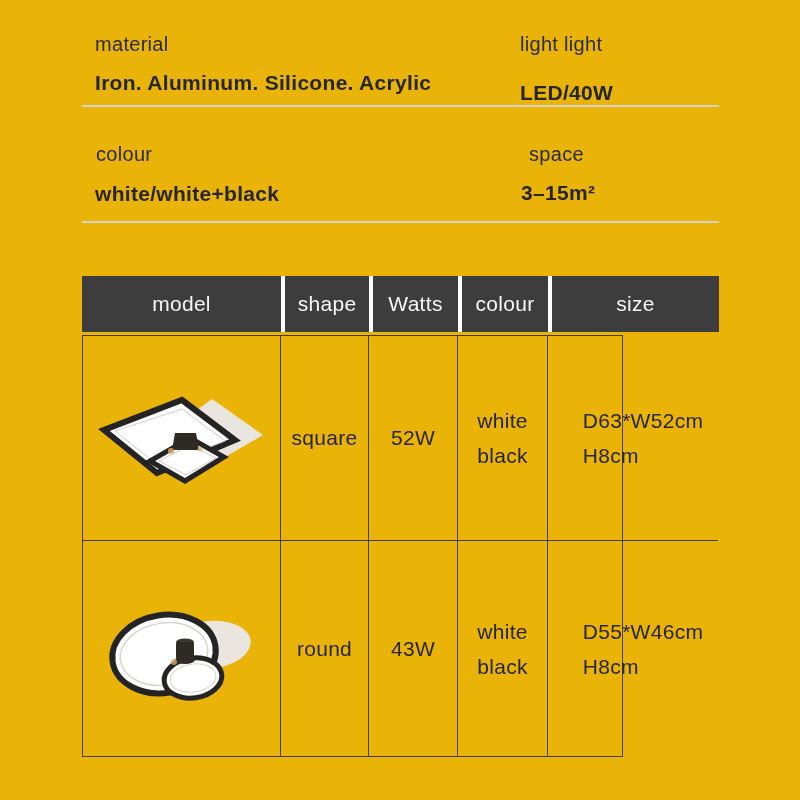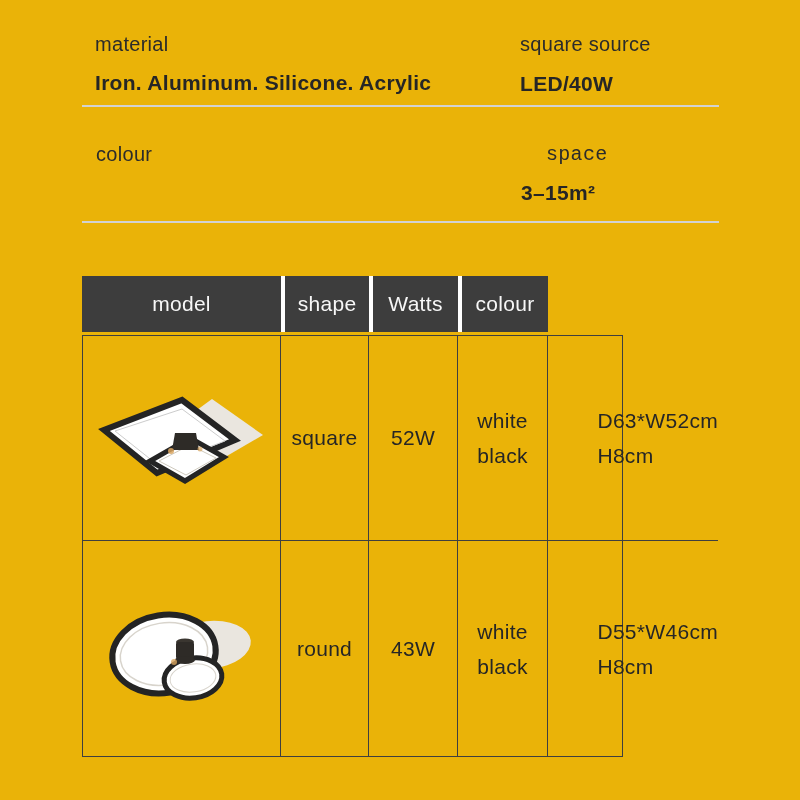--- a/index.html
+++ b/index.html
@@ -35,25 +35,25 @@
   .divider {
     position: absolute;
     left: 82px;
     width: 637px;
     height: 2px;
     background: #d2d2d2;
   }
   #lbl-material { left: 95px;  top: 33px; }
   #val-material { left: 95px;  top: 71px; }
   #lbl-light    { left: 520px; top: 33px; }
-  #val-light    { left: 520px; top: 72px; }
+  #val-light    { left: 520px; top: 81px; }
   #divider-1    { top: 105px; }
   #lbl-colour   { left: 96px;  top: 143px; }
   #val-colour   { left: 95px;  top: 182px; }
-  #lbl-space    { left: 546px; top: 143px; font-family: Liberation Mono, monospace; }
+  #lbl-space    { left: 529px; top: 143px; }
   #val-space    { left: 521px; top: 181px; }
   #divider-2    { top: 221px; }
 
   
   .spec-table {
     position: absolute;
     left: 82px; top: 276px;
     width: 637px;
   }
   .t-header {
@@ -90,46 +90,48 @@
     overflow: hidden;
   }
   .b-cell.v-right { border-right: 1px solid #3f3f3f; }
   .b-cell.h-bottom { border-bottom: 1px solid #3f3f3f; }
   .cell-multiline {
     display: flex;
     flex-direction: column;
     line-height: 35px;
   }
   .cell-colour .cell-multiline { align-items: center; text-align: center; }
-  .cell-size { justify-content: flex-end; padding-left: 20px; }
+  .cell-size { justify-content: center; padding-left: 20px; }
   .lamp-figure { width: 190px; height: 132px; }
 </style>
 </head>
 <body>
 
 <div class="page">
 
   <div class="spec-label" id="lbl-material">material</div>
   <div class="spec-value" id="val-material">Iron. Aluminum. Silicone. Acrylic</div>
-  <div class="spec-label" id="lbl-light">square source</div>
+  <div class="spec-label" id="lbl-light">light light</div>
   <div class="spec-value" id="val-light">LED/40W</div>
   <div class="divider" id="divider-1"></div>
 
   <div class="spec-label" id="lbl-colour">colour</div>
+  <div class="spec-value" id="val-colour">white/white+black</div>
   <div class="spec-label" id="lbl-space">space</div>
   <div class="spec-value" id="val-space">3–15m²</div>
   <div class="divider" id="divider-2"></div>
 
   <div class="spec-table">
 
     <div class="t-header">
       <div class="h-cell">model</div>
       <div class="h-cell">shape</div>
       <div class="h-cell">Watts</div>
       <div class="h-cell">colour</div>
+      <div class="h-cell">size</div>
     </div>
 
     <div class="t-body">
 
       <div class="b-cell v-right h-bottom">
         <svg class="lamp-figure" viewBox="0 0 190 132">
           <polygon points="125,27 176,63 133,88 88,54" fill="#eae6df"></polygon>
           <polygon points="95,28 148,68 70,101 17,58" fill="#ffffff" stroke="#242424" stroke-width="6" stroke-linejoin="miter"></polygon>
           <polygon points="95,37 138,69 72,94 28,59" fill="none" stroke="#cccccc" stroke-width="1"></polygon>
           <polygon points="103,66 137,85 98,109 63,89" fill="#ffffff" stroke="#242424" stroke-width="5" stroke-linejoin="miter"></polygon>

